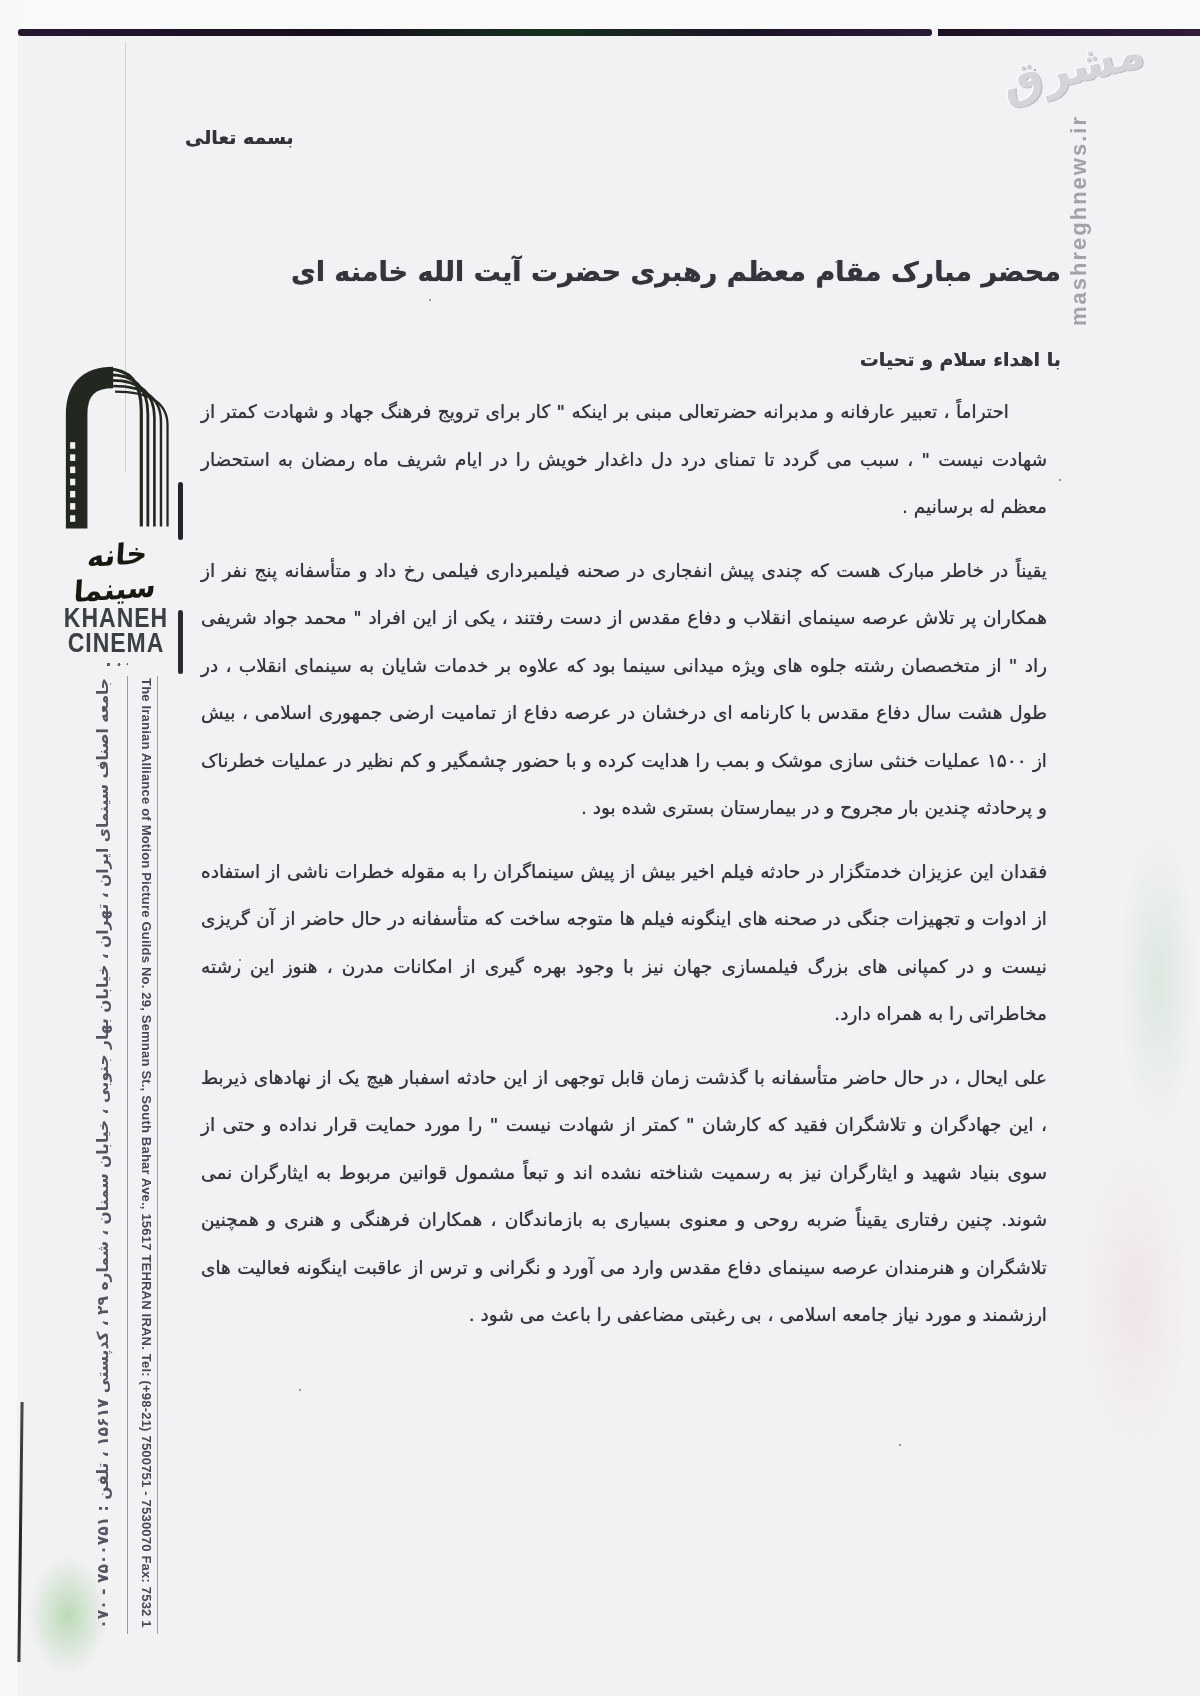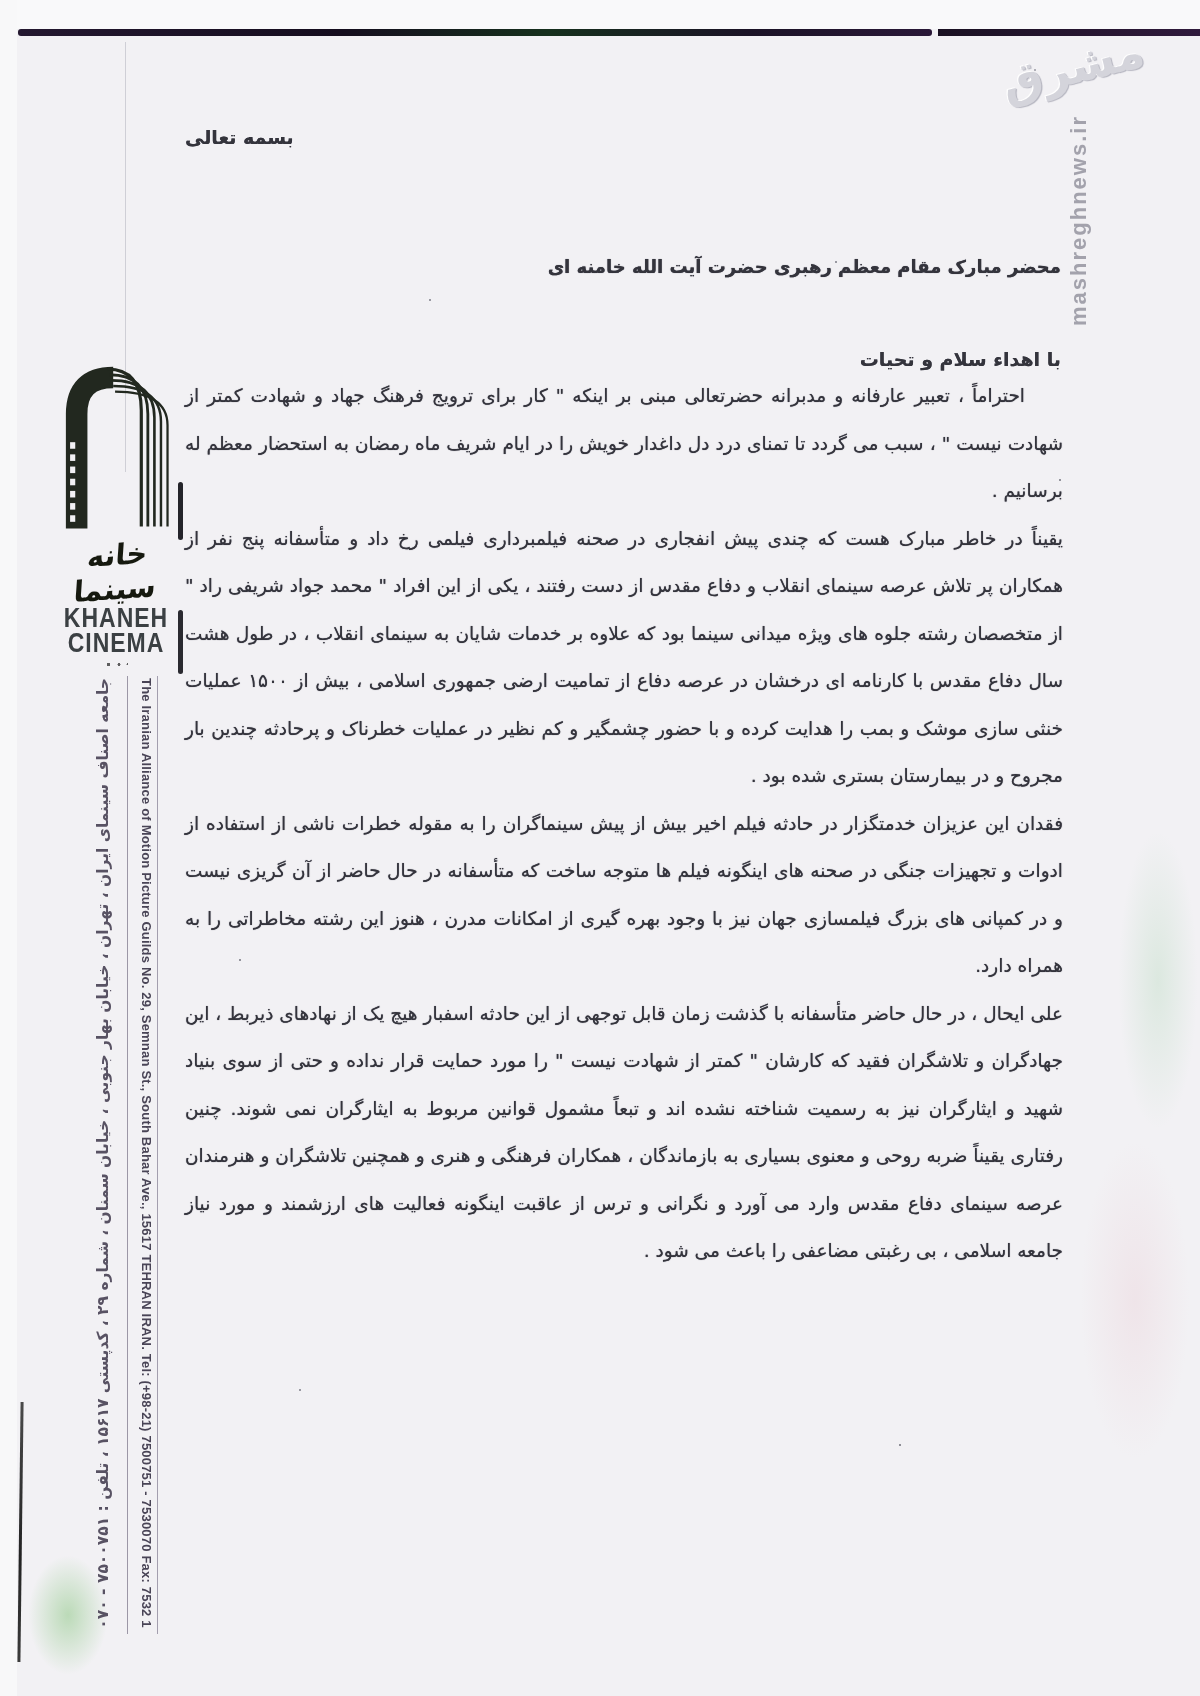--- a/index.html
+++ b/index.html
@@ -54,26 +54,26 @@
   .addr-fa{position:absolute;left:-856px;top:678px;width:950px;height:24px;transform-origin:top right;
         transform:rotate(-90deg);direction:rtl;text-align:right;font-size:15.5px;font-weight:bold;
         color:#585263;white-space:nowrap;overflow:hidden;}
   .addr-en{position:absolute;left:154px;top:678px;width:950px;height:22px;transform-origin:top left;
         transform:rotate(90deg);font-size:13px;font-weight:bold;color:#494456;
         font-family:"Liberation Sans",sans-serif;white-space:nowrap;overflow:hidden;letter-spacing:.2px;}
   
   .letter{position:absolute;left:185px;top:0;width:878px;color:#34343c;direction:rtl;}
   .bismillah{position:absolute;top:126px;left:0;right:0;text-align:left;font-size:19px;font-weight:bold;
         text-shadow:0 0 .6px rgba(40,40,55,.85);}
-  .addressee{position:absolute;top:256px;right:2px;font-size:18px;font-weight:bold;
+  .addressee{position:absolute;top:256px;right:2px;font-size:27px;font-weight:bold;
         text-shadow:0 0 .7px rgba(30,30,45,.9);margin-left:40px;}
   .salutation{position:absolute;top:348px;right:2px;font-size:19px;font-weight:bold;
         text-shadow:0 0 .5px rgba(40,40,55,.8);}
   .paras{position:absolute;top:372px;left:0;right:0;}
-  .paras p{margin:0;font-size:18.5px;line-height:47.5px;text-align:justify;text-align-last:right;
+  .paras p{margin:16px;font-size:18.5px;line-height:47.5px;text-align:justify;text-align-last:right;
         text-shadow:0 0 .8px rgba(45,45,60,.85);}
   .p-first{text-indent:38px;}
 </style>
 </head>
 <body>
 
 <div class="page">
 
   <div class="white-top"></div>
   <div class="white-left"></div>

